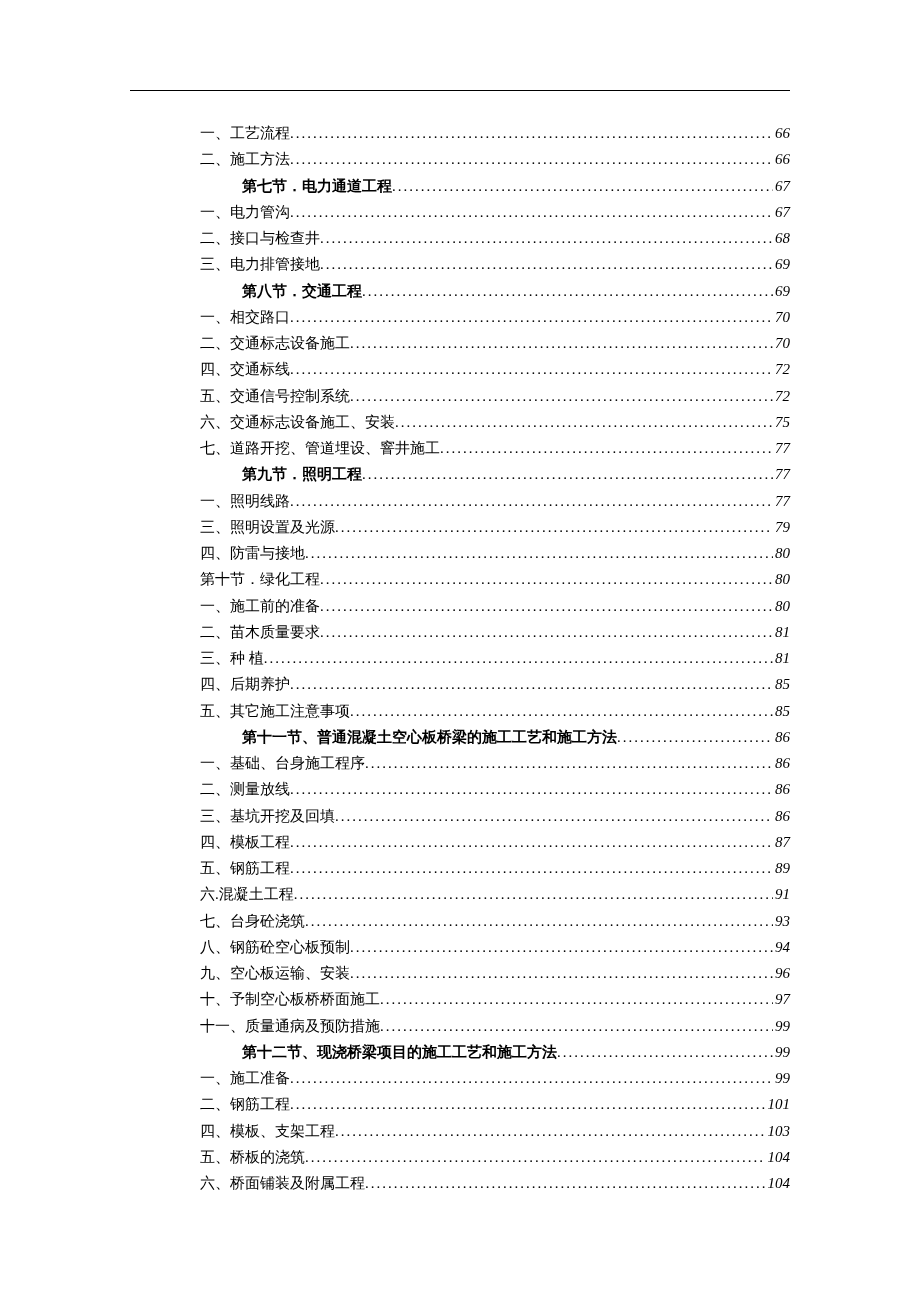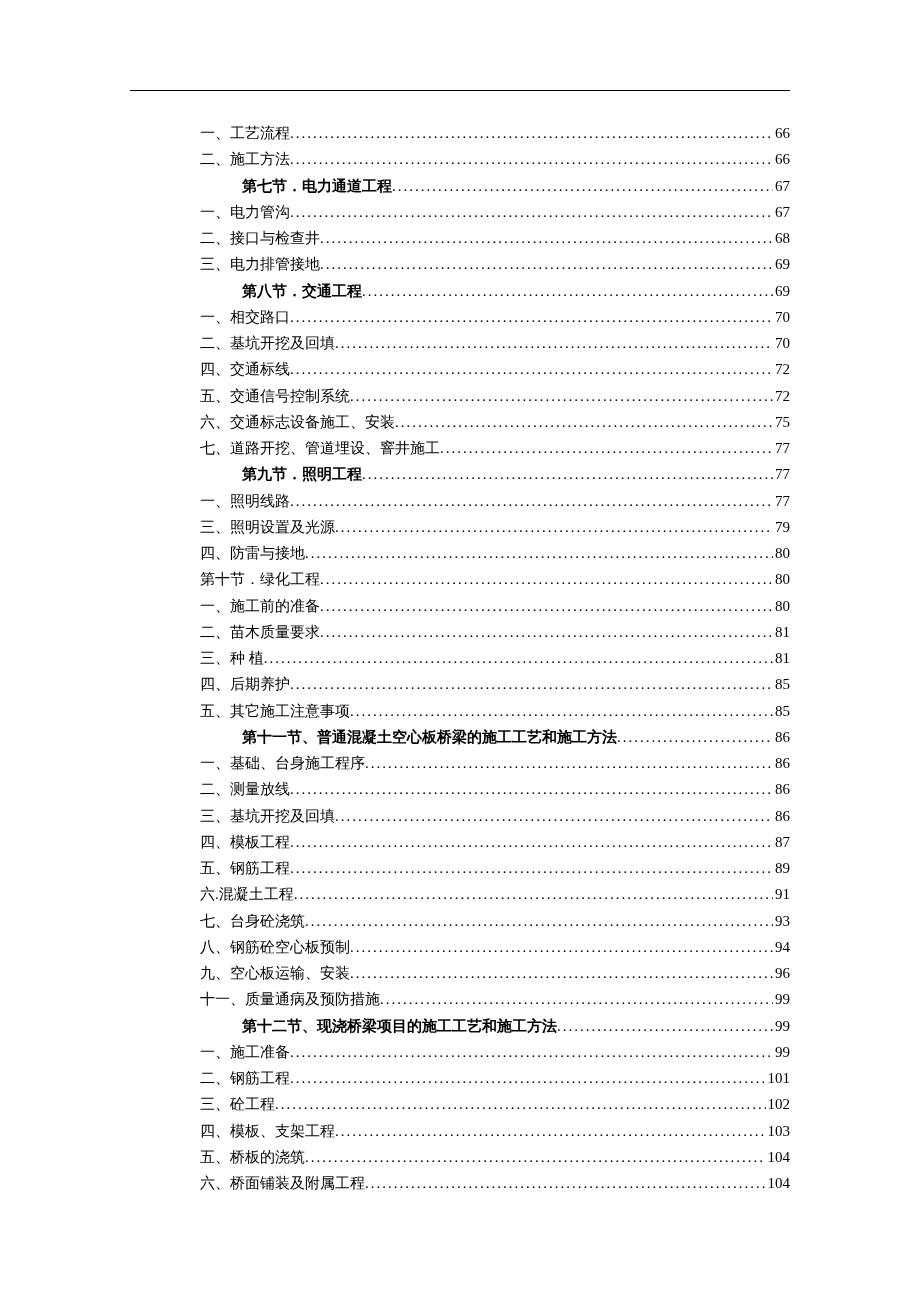--- a/index.html
+++ b/index.html
@@ -45,20 +45,21 @@
     flex: 1 1 auto;
     overflow: hidden;
     letter-spacing: 2px;
   }
   .toc-dots::before {
     content: ".....................................................................................................................................";
   }
   .toc-page {
     flex: 0 0 auto;
     padding-left: 2px;
+    font-style: italic;
   }
 </style>
 </head>
 <body>
 
 <div class="page">
   <div class="hr-top"></div>
   <div class="toc">
       <div class="toc-row">
         <span class="toc-label">一、工艺流程</span>
@@ -94,21 +95,21 @@
         <span class="toc-label bold">第八节．交通工程</span>
         <span class="toc-dots"></span>
         <span class="toc-page">69</span>
       </div>
       <div class="toc-row">
         <span class="toc-label">一、相交路口</span>
         <span class="toc-dots"></span>
         <span class="toc-page">70</span>
       </div>
       <div class="toc-row">
-        <span class="toc-label">二、基坑开挖及回填</span>
+        <span class="toc-label">二、交通标志设备施工</span>
         <span class="toc-dots"></span>
         <span class="toc-page">70</span>
       </div>
       <div class="toc-row">
         <span class="toc-label">四、交通标线</span>
         <span class="toc-dots"></span>
         <span class="toc-page">72</span>
       </div>
       <div class="toc-row">
         <span class="toc-label">五、交通信号控制系统</span>
@@ -219,43 +220,43 @@
         <span class="toc-label">八、钢筋砼空心板预制</span>
         <span class="toc-dots"></span>
         <span class="toc-page">94</span>
       </div>
       <div class="toc-row">
         <span class="toc-label">九、空心板运输、安装</span>
         <span class="toc-dots"></span>
         <span class="toc-page">96</span>
       </div>
       <div class="toc-row">
+        <span class="toc-label">十、予制空心板桥桥面施工</span>
+        <span class="toc-dots"></span>
+        <span class="toc-page">97</span>
+      </div>
+      <div class="toc-row">
         <span class="toc-label">十一、质量通病及预防措施</span>
         <span class="toc-dots"></span>
         <span class="toc-page">99</span>
       </div>
       <div class="toc-row">
         <span class="toc-label bold">第十二节、现浇桥梁项目的施工工艺和施工方法</span>
         <span class="toc-dots"></span>
         <span class="toc-page">99</span>
       </div>
       <div class="toc-row">
         <span class="toc-label">一、施工准备</span>
         <span class="toc-dots"></span>
         <span class="toc-page">99</span>
       </div>
       <div class="toc-row">
         <span class="toc-label">二、钢筋工程</span>
         <span class="toc-dots"></span>
         <span class="toc-page">101</span>
-      </div>
-      <div class="toc-row">
-        <span class="toc-label">三、砼工程</span>
-        <span class="toc-dots"></span>
-        <span class="toc-page">102</span>
       </div>
       <div class="toc-row">
         <span class="toc-label">四、模板、支架工程</span>
         <span class="toc-dots"></span>
         <span class="toc-page">103</span>
       </div>
       <div class="toc-row">
         <span class="toc-label">五、桥板的浇筑</span>
         <span class="toc-dots"></span>
         <span class="toc-page">104</span>

